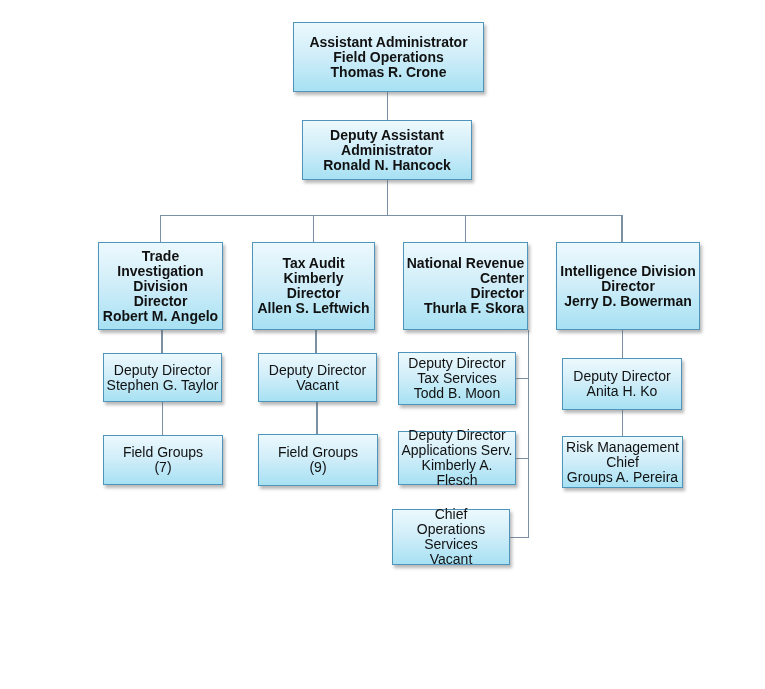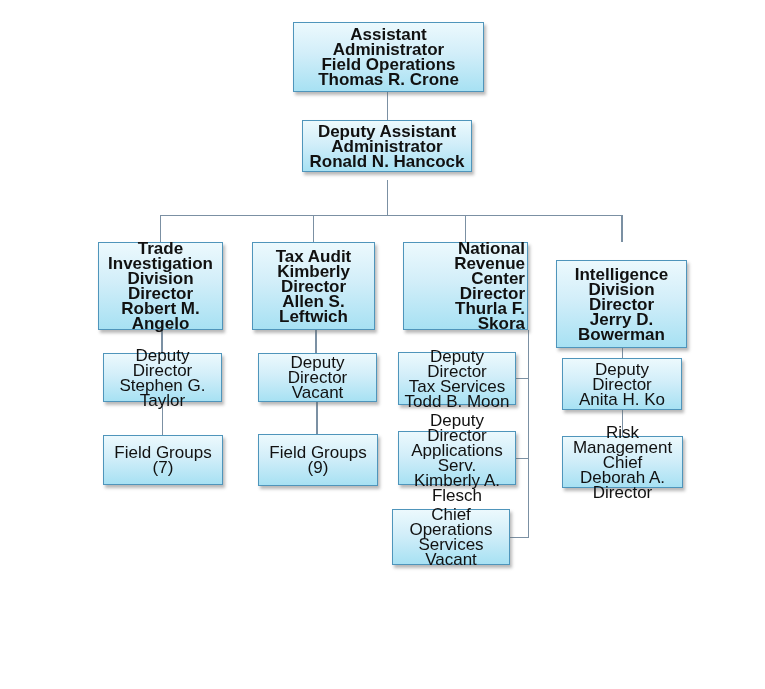--- a/index.html
+++ b/index.html
@@ -30,21 +30,21 @@
     box-sizing: border-box;
     display: flex;
     align-items: center;
     justify-content: center;
     text-align: center;
     white-space: pre-line;
     border: 1px solid var(--box-border);
     background: linear-gradient(180deg, var(--box-fill-top) 0%, var(--box-fill-mid) 45%, var(--box-fill-bottom) 100%);
     box-shadow: 2px 3px 3px var(--shadow);
     color: var(--text);
-    font-size: 17px;
+    font-size: 14px;
     line-height: 15px;
     padding: 2px;
   }
   .node.bold { font-weight: bold; }
   .conn {
     position: absolute;
     z-index: 1;
     background: var(--connector);
   }
 </style>
@@ -72,36 +72,36 @@
   <div class="conn" style="left:516px; top:457.5px; width:12px; height:1.5px;"></div>
   <div class="conn" style="left:510px; top:536.5px; width:19px; height:1.5px;"></div>
 
   <div class="conn" style="left:621.5px; top:330px; width:1.5px; height:28px;"></div>
   <div class="conn" style="left:621.5px; top:410px; width:1.5px; height:26px;"></div>
 
   <div class="node bold" style="left:293px; top:22px; width:191px; height:70px;">Assistant Administrator
 Field Operations
 Thomas R. Crone</div>
 
-  <div class="node bold" style="left:302px; top:120px; width:170px; height:52px;">Deputy Assistant
+  <div class="node bold" style="left:302px; top:120px; width:170px; height:60px;">Deputy Assistant
 Administrator
 Ronald N. Hancock</div>
 
   <div class="node bold" style="left:98px; top:242px; width:125px; height:88px;text-align:center;">Trade Investigation
 Division
 Director
 Robert M. Angelo</div>
   <div class="node bold" style="left:252px; top:242px; width:123px; height:88px;">Tax Audit Kimberly
 Director
 Allen S. Leftwich</div>
   <div class="node bold" style="left:403px; top:242px; width:125px; height:88px;text-align:right;">National Revenue
 Center
 Director
 Thurla F. Skora</div>
-  <div class="node bold" style="left:556px; top:260px; width:131px; height:88px;">Intelligence Division
+  <div class="node bold" style="left:556px; top:242px; width:144px; height:88px;">Intelligence Division
 Director
 Jerry D. Bowerman</div>
 
   <div class="node" style="left:103px; top:353px; width:119px; height:49px;">Deputy Director
 Stephen G. Taylor</div>
   <div class="node" style="left:258px; top:353px; width:119px; height:49px;">Deputy Director
 Vacant</div>
   <div class="node" style="left:398px; top:352px; width:118px; height:53px;">Deputy Director
 Tax Services
 Todd B. Moon</div>
@@ -110,19 +110,19 @@
 
   <div class="node" style="left:103px; top:435px; width:120px; height:50px;">Field Groups
 (7)</div>
   <div class="node" style="left:258px; top:434px; width:120px; height:52px;">Field Groups
 (9)</div>
   <div class="node" style="left:398px; top:431px; width:118px; height:54px;">Deputy Director
 Applications Serv.
 Kimberly A. Flesch</div>
   <div class="node" style="left:562px; top:436px; width:121px; height:52px;">Risk Management
 Chief
-Deborah A. Director</div>
+Groups A. Pereira</div>
 
   <div class="node" style="left:392px; top:509px; width:118px; height:56px;">Chief
 Operations Services
 Vacant</div>
 
 </div>
 
 </body></html>

